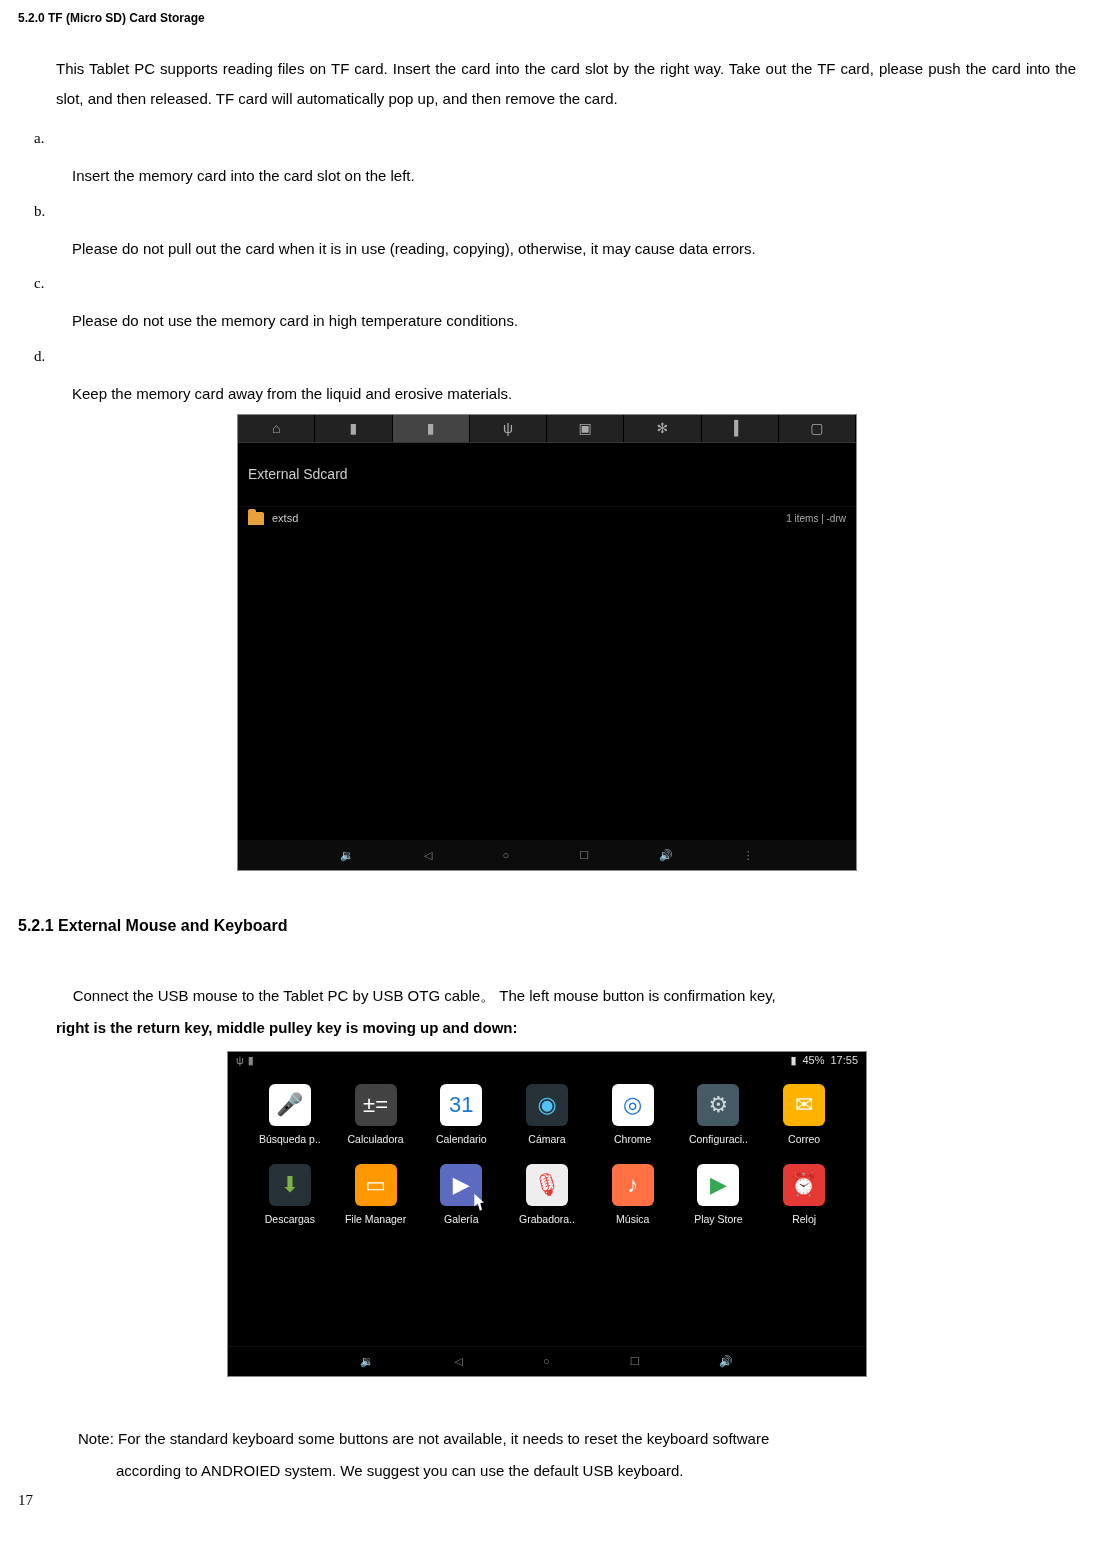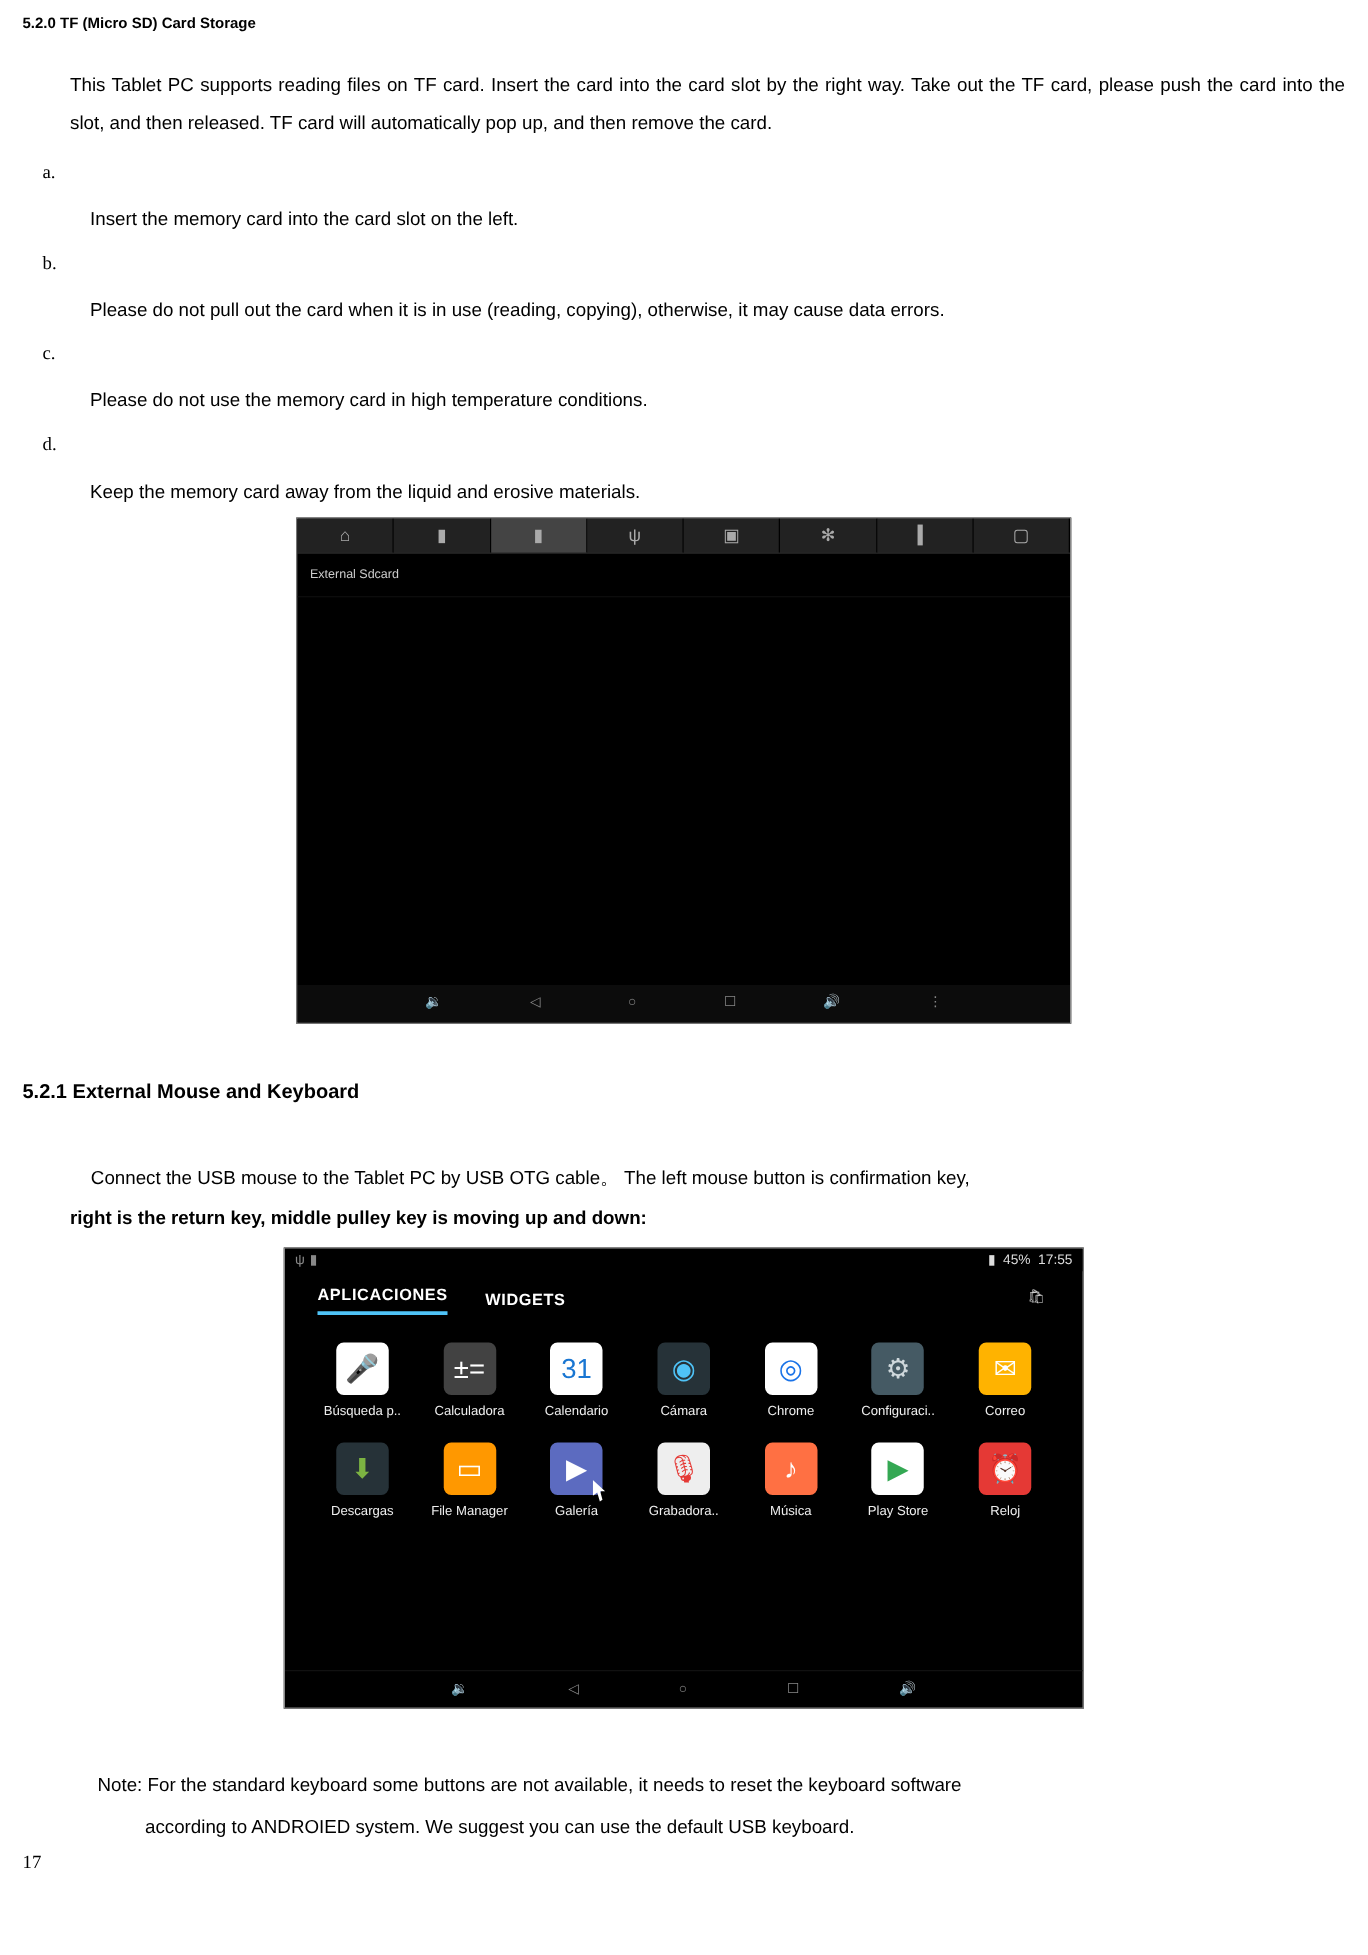--- a/index.html
+++ b/index.html
@@ -62,24 +62,24 @@
     flex: 1;
     display: flex;
     align-items: center;
     justify-content: center;
     border-right: 1px solid #000;
     background: #222;
   }
   .shot1 .top-tabs .tab.active { background: #444; }
   .shot1 .top-tabs .tab svg, .shot1 .top-tabs .tab span.glyph { color:#aaa; }
   .shot1 .breadcrumb {
-    padding: 10px 10px;
+    padding: 22px 10px;
     background: #000;
     border-bottom: 1px solid #111;
-    font-size: 10px;
+    font-size: 14px;
     color: #ccc;
   }
   .shot1 .folder-row {
     display: flex;
     align-items: center;
     padding: 4px 10px;
     background: #000;
   }
   .shot1 .folder-row .folder-ico {
     width: 16px; height: 13px; background:#e6a23c; border-radius:2px 2px 0 0;
@@ -232,20 +232,25 @@
           <span class="glyph">✻</span>
         </div>
       <div class="tab">
           <span class="glyph">▍</span>
         </div>
       <div class="tab">
           <span class="glyph">▢</span>
         </div>
     </div>
     <div class="breadcrumb">External Sdcard</div>
+    <div class="folder-row">
+      <div class="folder-ico"></div>
+      <span>extsd</span>
+      <span class="meta">1 items | -drw</span>
+    </div>
     <div class="filler"></div>
     <div class="nav-bar">
       <span>🔉</span>
       <span>◁</span>
       <span>○</span>
       <span>☐</span>
       <span>🔊</span>
       <span>⋮</span>
     </div>
   </div>
@@ -262,25 +267,20 @@
   <div class="shot2">
     <div class="status-bar">
       <div class="left-icons">
         <span>ψ</span>
         <span>▮</span>
       </div>
       <span>▮</span>
       <span>45%</span>
       <span>17:55</span>
     </div>
-    <div class="drawer-tabs">
-      <span class="dtab active">APLICACIONES</span>
-      <span class="dtab">WIDGETS</span>
-      <span class="store-ic">🛍</span>
-    </div>
     <div class="grid" id="apps-row1">
         <div class="app">
           <div class="ic" style="background: rgb(255, 255, 255); color: rgb(229, 57, 53);">🎤</div>
           <div class="lbl">Búsqueda p..</div>
         </div>
         <div class="app">
           <div class="ic" style="background: rgb(66, 66, 66); color: rgb(255, 255, 255);">±=</div>
           <div class="lbl">Calculadora</div>
         </div>
         <div class="app">

